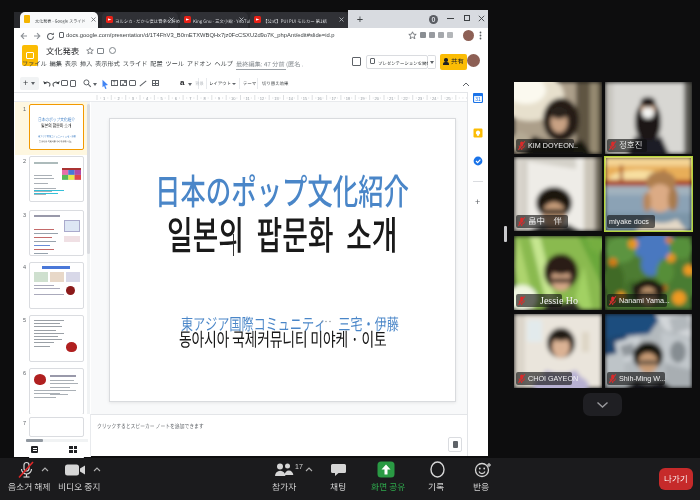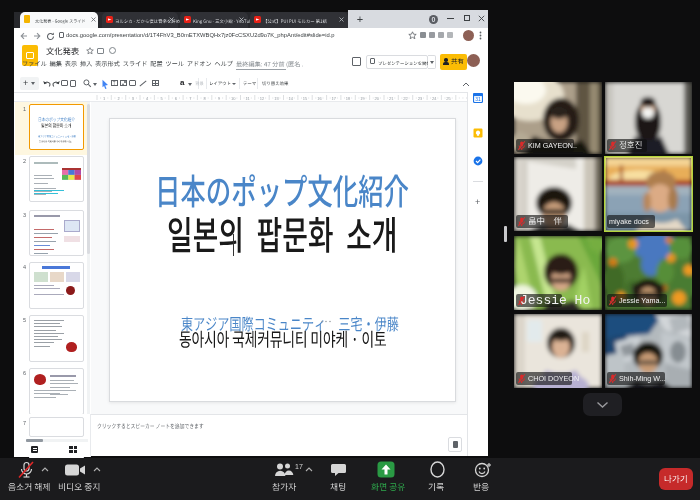--- a/index.html
+++ b/index.html
@@ -485,21 +485,21 @@
     </div>
     <div class="abs" style="left:516px;top:139px;width:58px;height:13px;background:rgba(15,15,15,0.62);border-radius:2px">
       <svg class="abs" style="left:2px;top:1.5px" width="8" height="10">
         <g transform="translate(0,0)">
           <rect x="2.2" y="0.5" width="3" height="5" rx="1.5" fill="#e02828"></rect>
           <path d="M1 4.5 a2.7 2.7 0 0 0 5.4 0" stroke="#e02828" stroke-width="1" fill="none"></path>
           <line x1="3.7" y1="7.2" x2="3.7" y2="9" stroke="#e02828" stroke-width="1"></line>
           <line x1="0.3" y1="8.8" x2="6.9" y2="0.2" stroke="#d03030" stroke-width="1.1"></line>
         </g>
       </svg>
-      <div class="abs" style="left:12px;top:1.5px;color:#f2f2f2;font-size:7.2px;line-height:10px;white-space:nowrap;font-family:'Liberation Sans'">KIM GAYEON..</div>
+      <div class="abs" style="left:12px;top:1.5px;color:#f2f2f2;font-size:7.2px;line-height:10px;white-space:nowrap;font-family:'Liberation Sans'">KIM DOYEON..</div>
     </div>
     <div class="abs" style="left:605px;top:82px;width:87px;height:72px;background:#111;overflow:hidden">
       <svg width="87" height="72" style="position:absolute;left:0;top:0">
         <defs>
           <filter id="b2" x="-20%" y="-20%" width="140%" height="140%">
             <feGaussianBlur stdDeviation="2.0"></feGaussianBlur>
           </filter>
         </defs>
         <g filter="url(#b2)">
           <rect width="87" height="72" fill="#d8d7d3"></rect>
@@ -613,21 +613,21 @@
     </div>
     <div class="abs" style="left:516px;top:294px;width:46px;height:13px;background:rgba(15,15,15,0.62);border-radius:2px">
       <svg class="abs" style="left:2px;top:1.5px" width="8" height="10">
         <g transform="translate(0,0)">
           <rect x="2.2" y="0.5" width="3" height="5" rx="1.5" fill="#e02828"></rect>
           <path d="M1 4.5 a2.7 2.7 0 0 0 5.4 0" stroke="#e02828" stroke-width="1" fill="none"></path>
           <line x1="3.7" y1="7.2" x2="3.7" y2="9" stroke="#e02828" stroke-width="1"></line>
           <line x1="0.3" y1="8.8" x2="6.9" y2="0.2" stroke="#d03030" stroke-width="1.1"></line>
         </g>
       </svg>
-      <div class="abs" style="left:4px;top:1.5px;color:#f2f2f2;font-size:13px;line-height:10px;white-space:nowrap;font-family:Liberation Mono, monospace">Jessie Ho</div>
+      <div class="abs" style="left:24px;top:1.5px;color:#f2f2f2;font-size:10px;line-height:10px;white-space:nowrap;font-family:Liberation Serif, serif">Jessie Ho</div>
     </div>
     <div class="abs" style="left:605px;top:236px;width:87px;height:74px;background:#111;overflow:hidden">
       <svg width="87" height="74" style="position:absolute;left:0;top:0">
         <defs>
           <filter id="b6" x="-20%" y="-20%" width="140%" height="140%">
             <feGaussianBlur stdDeviation="2.0"></feGaussianBlur>
           </filter>
         </defs>
         <g filter="url(#b6)">
           <rect width="87" height="74" fill="#4d7c31"></rect>
@@ -657,21 +657,21 @@
     </div>
     <div class="abs" style="left:607px;top:294px;width:60px;height:13px;background:rgba(15,15,15,0.62);border-radius:2px">
       <svg class="abs" style="left:2px;top:1.5px" width="8" height="10">
         <g transform="translate(0,0)">
           <rect x="2.2" y="0.5" width="3" height="5" rx="1.5" fill="#e02828"></rect>
           <path d="M1 4.5 a2.7 2.7 0 0 0 5.4 0" stroke="#e02828" stroke-width="1" fill="none"></path>
           <line x1="3.7" y1="7.2" x2="3.7" y2="9" stroke="#e02828" stroke-width="1"></line>
           <line x1="0.3" y1="8.8" x2="6.9" y2="0.2" stroke="#d03030" stroke-width="1.1"></line>
         </g>
       </svg>
-      <div class="abs" style="left:12px;top:1.5px;color:#f2f2f2;font-size:7.2px;line-height:10px;white-space:nowrap;font-family:'Liberation Sans'">Jessie Yama...</div>
+      <div class="abs" style="left:12px;top:1.5px;color:#f2f2f2;font-size:7.2px;line-height:10px;white-space:nowrap;font-family:'Liberation Sans'">Nanami Yama...</div>
     </div>
     <div class="abs" style="left:514px;top:314px;width:88px;height:74px;background:#111;overflow:hidden">
       <svg width="88" height="74" style="position:absolute;left:0;top:0">
         <defs>
           <filter id="b7" x="-20%" y="-20%" width="140%" height="140%">
             <feGaussianBlur stdDeviation="2.0"></feGaussianBlur>
           </filter>
         </defs>
         <g filter="url(#b7)">
           <rect width="88" height="74" fill="#eae5dc"></rect>
@@ -689,21 +689,21 @@
     </div>
     <div class="abs" style="left:516px;top:372px;width:56px;height:13px;background:rgba(15,15,15,0.62);border-radius:2px">
       <svg class="abs" style="left:2px;top:1.5px" width="8" height="10">
         <g transform="translate(0,0)">
           <rect x="2.2" y="0.5" width="3" height="5" rx="1.5" fill="#e02828"></rect>
           <path d="M1 4.5 a2.7 2.7 0 0 0 5.4 0" stroke="#e02828" stroke-width="1" fill="none"></path>
           <line x1="3.7" y1="7.2" x2="3.7" y2="9" stroke="#e02828" stroke-width="1"></line>
           <line x1="0.3" y1="8.8" x2="6.9" y2="0.2" stroke="#d03030" stroke-width="1.1"></line>
         </g>
       </svg>
-      <div class="abs" style="left:12px;top:1.5px;color:#f2f2f2;font-size:7.2px;line-height:10px;white-space:nowrap;font-family:'Liberation Sans'">CHOI DOYEON</div>
+      <div class="abs" style="left:12px;top:1.5px;color:#f2f2f2;font-size:7.2px;line-height:10px;white-space:nowrap;font-family:'Liberation Sans'">CHOI GAYEON</div>
     </div>
     <div class="abs" style="left:605px;top:314px;width:87px;height:74px;background:#111;overflow:hidden">
       <svg width="87" height="74" style="position:absolute;left:0;top:0">
         <defs>
           <filter id="b8" x="-20%" y="-20%" width="140%" height="140%">
             <feGaussianBlur stdDeviation="2.0"></feGaussianBlur>
           </filter>
         </defs>
         <g filter="url(#b8)">
           <rect width="87" height="74" fill="#b3b9bd"></rect>

